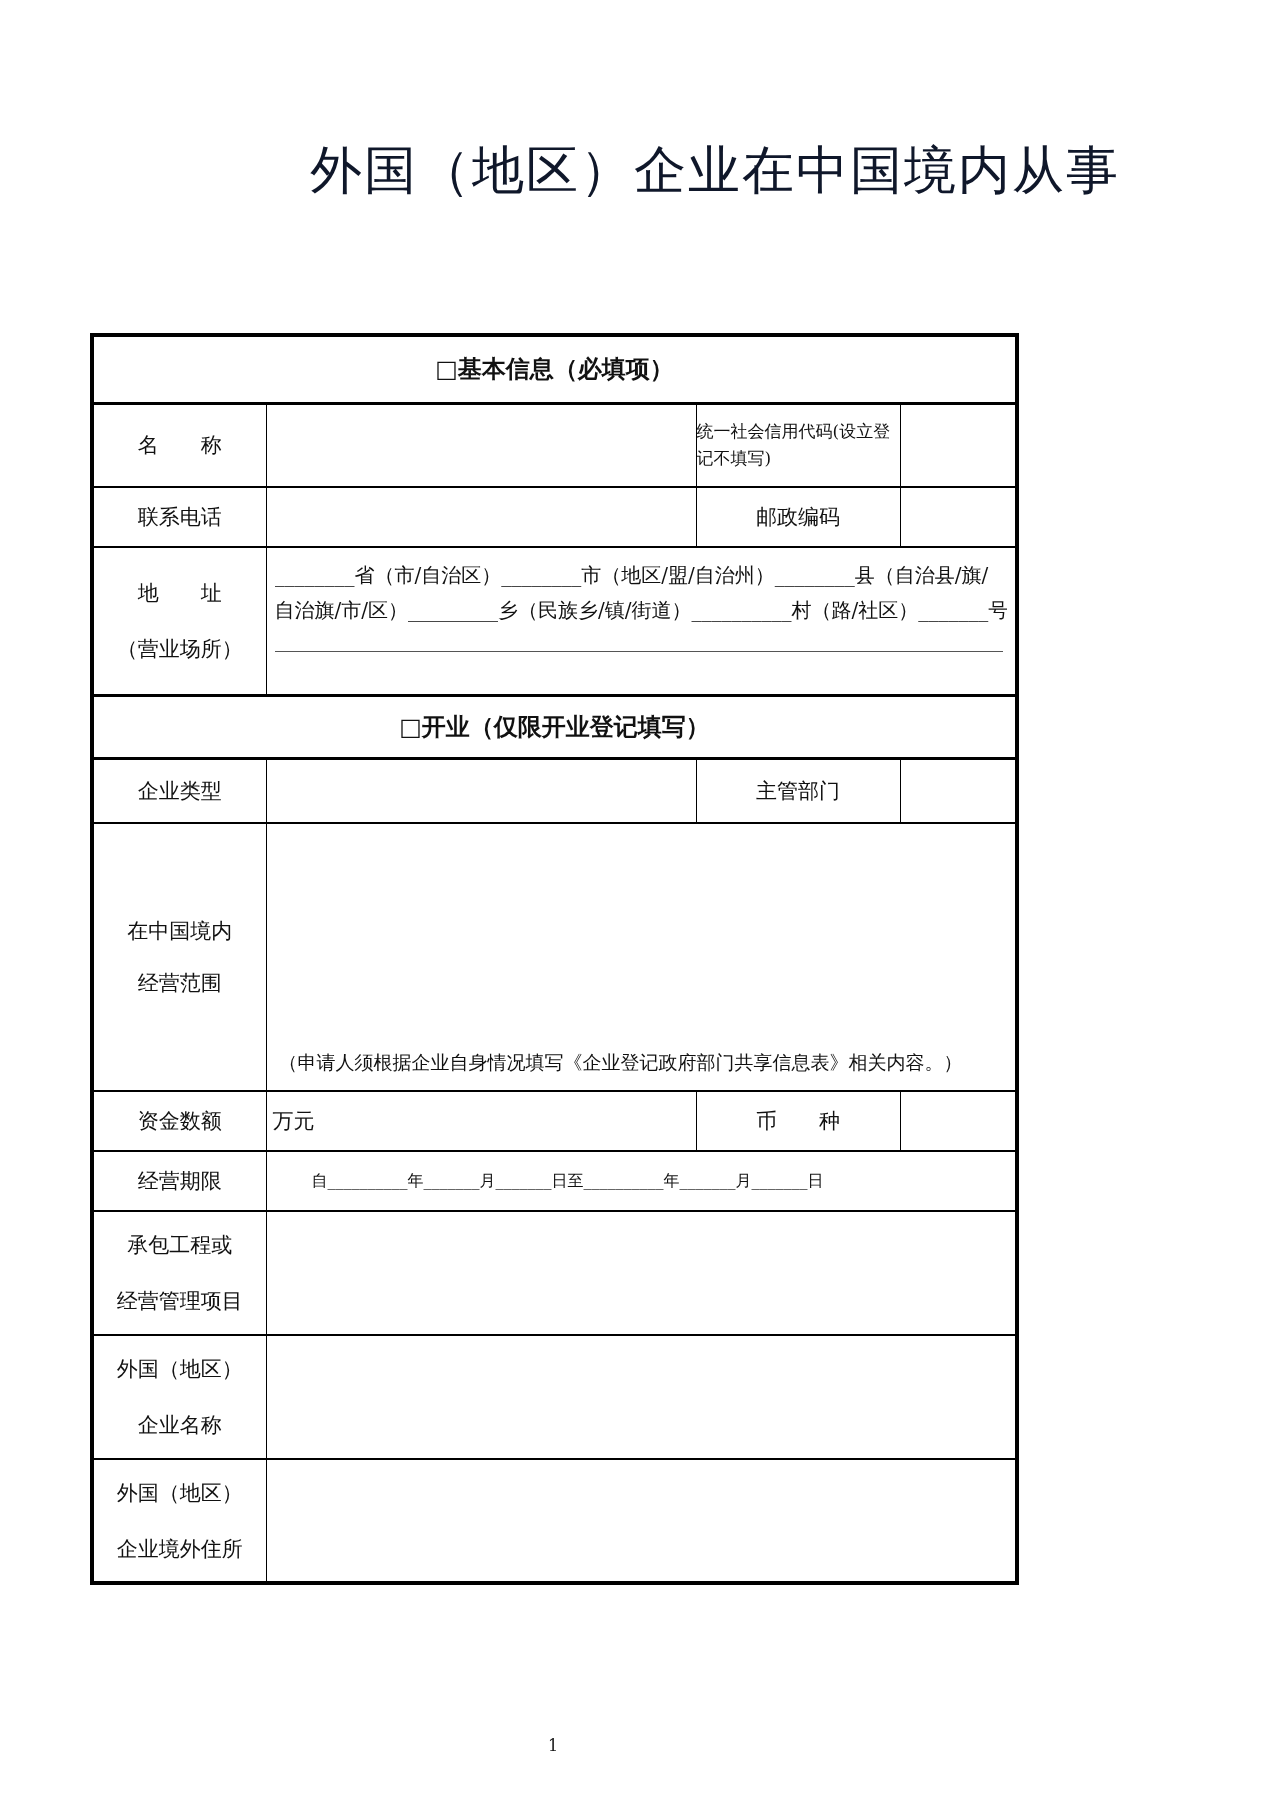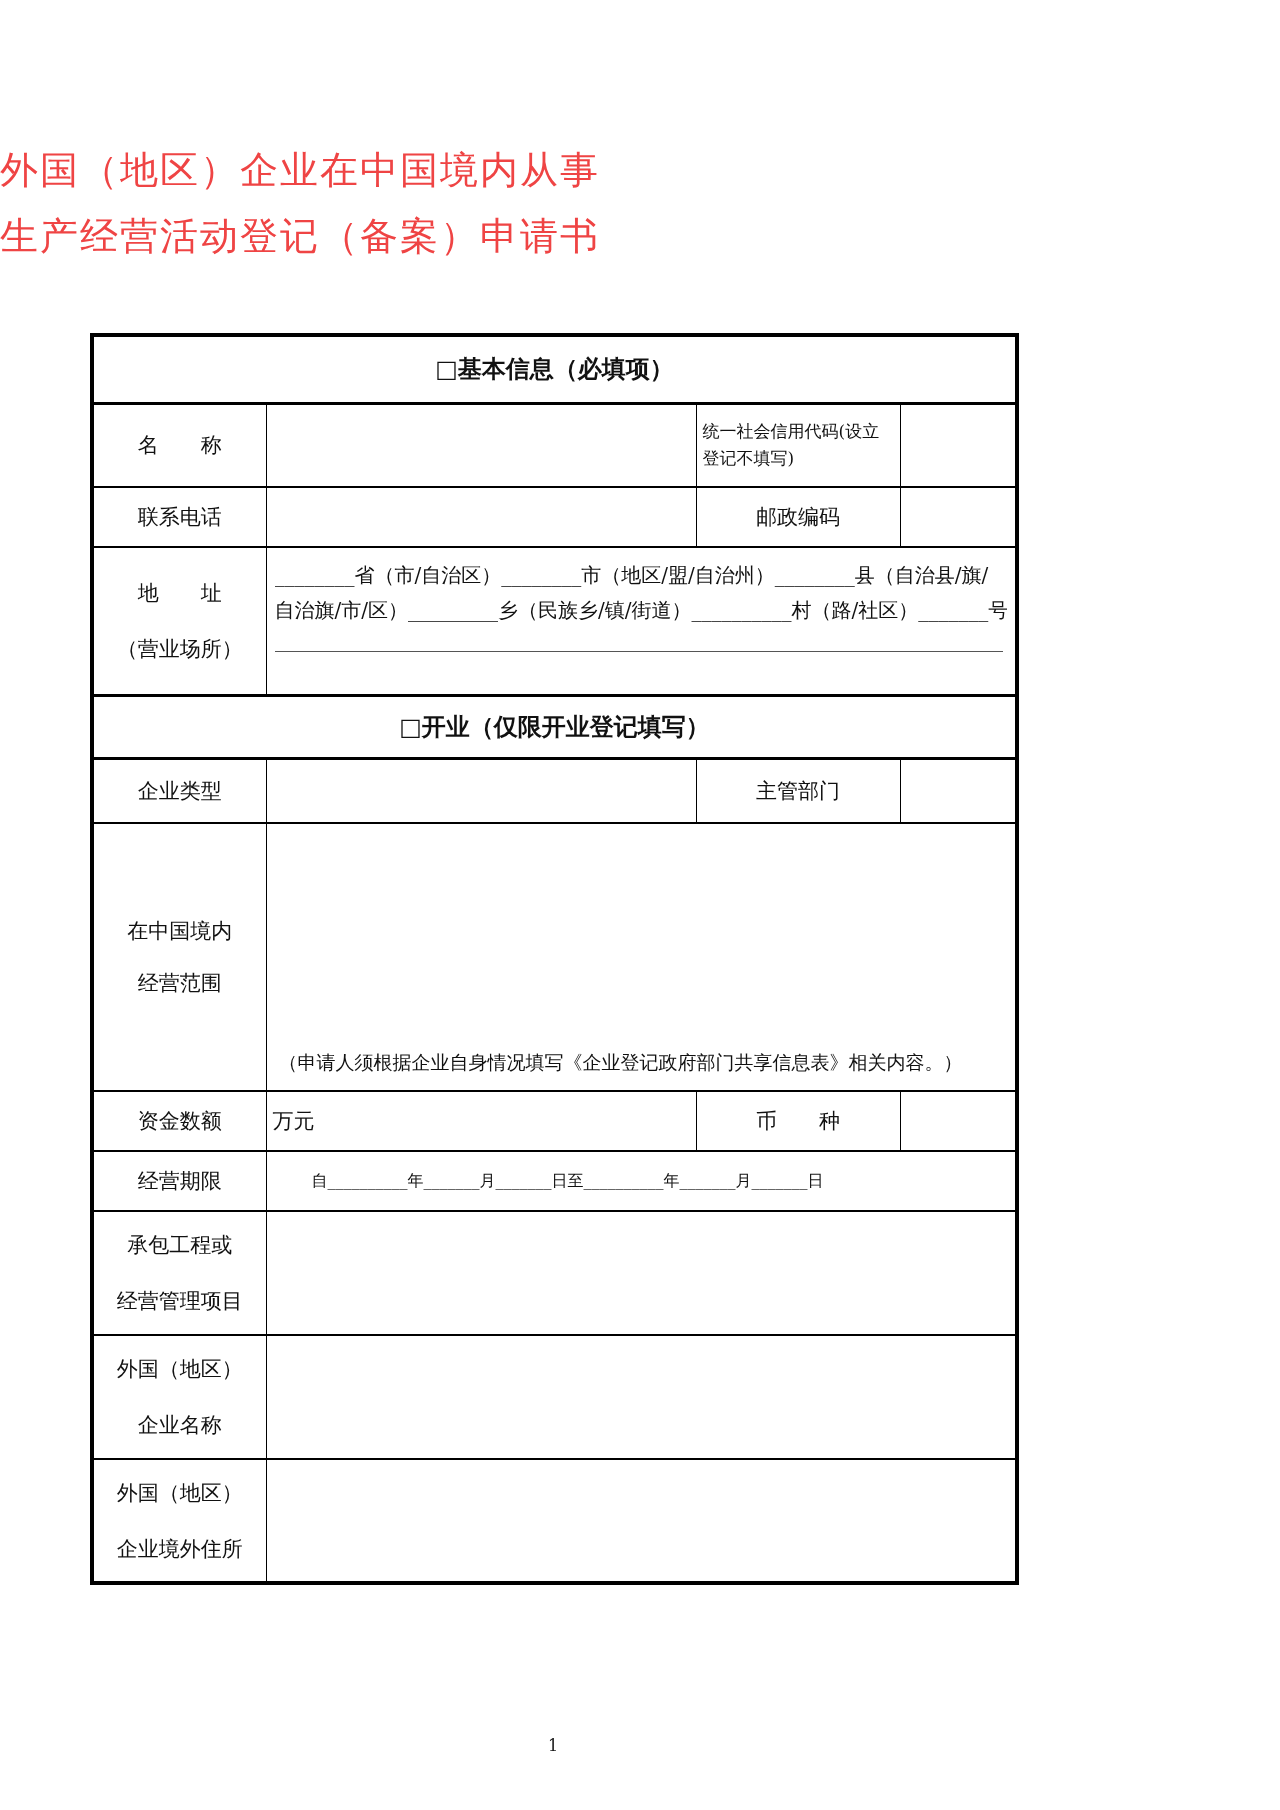--- a/index.html
+++ b/index.html
@@ -7,24 +7,24 @@
     position:relative;
     width:1280px;height:1810px;
     background:#ffffff;
     color:#111;
     font-family:"DejaVu Serif","Liberation Serif",serif;
     overflow:hidden;
   }
   
   .doc-title{
     position:absolute;top:137px;left:0;width:1120px;
-    text-align:left;
-    font-size:38px;line-height:66px;
+    text-align:right;
+    font-size:52px;line-height:66px;
     letter-spacing:2px;
-    color:#ef4444;
+    color:#0f172a;
   }
   
   table.form{
     position:absolute;left:90px;top:320px;
     width:925px;
     border-collapse:collapse;table-layout:fixed;
     border:4px solid #000;
     font-size:21px;color:#111;margin-top:13px;
   }
   td{
@@ -36,21 +36,21 @@
   }
   tr.sec td{
     border-top-width:3px;border-bottom-width:3px;
     text-align:center;
     font-family:"DejaVu Sans","Liberation Sans",sans-serif;
     font-weight:700;font-size:24px;
   }
   td.lab{text-align:center;}
   td.center{text-align:center;}
   td.code-lab{
-    font-size:17px;line-height:27px;text-align:left;padding:4px 6px;
+    font-size:17px;line-height:27px;text-align:left;padding:4px 0;
   }
   .lab2{margin-top:28px;}
   .addr-cell{vertical-align:top;padding:10px 8px 0 8px;}
   .addr-line{
     font-size:20px;line-height:35px;white-space:nowrap;overflow:hidden;
   }
   .addr-cont{
     margin-top:22px;margin-right:4px;
     border-bottom:1.5px solid #555;height:1px;
   }
@@ -74,21 +74,20 @@
     text-align:center;font-size:16px;color:#111;
   }
 </style>
 </head>
 <body>
 
 <div class="page">
 
   <div class="doc-title">
     <div>外国（地区）企业在中国境内从事</div>
-    <div>生产经营活动登记（备案）申请书</div>
   </div>
 
   <table class="form">
     <colgroup>
       <col style="width:174px">
         <col style="width:430px">
       <col style="width:204px">
         <col style="width:117px">
     </colgroup>
 

